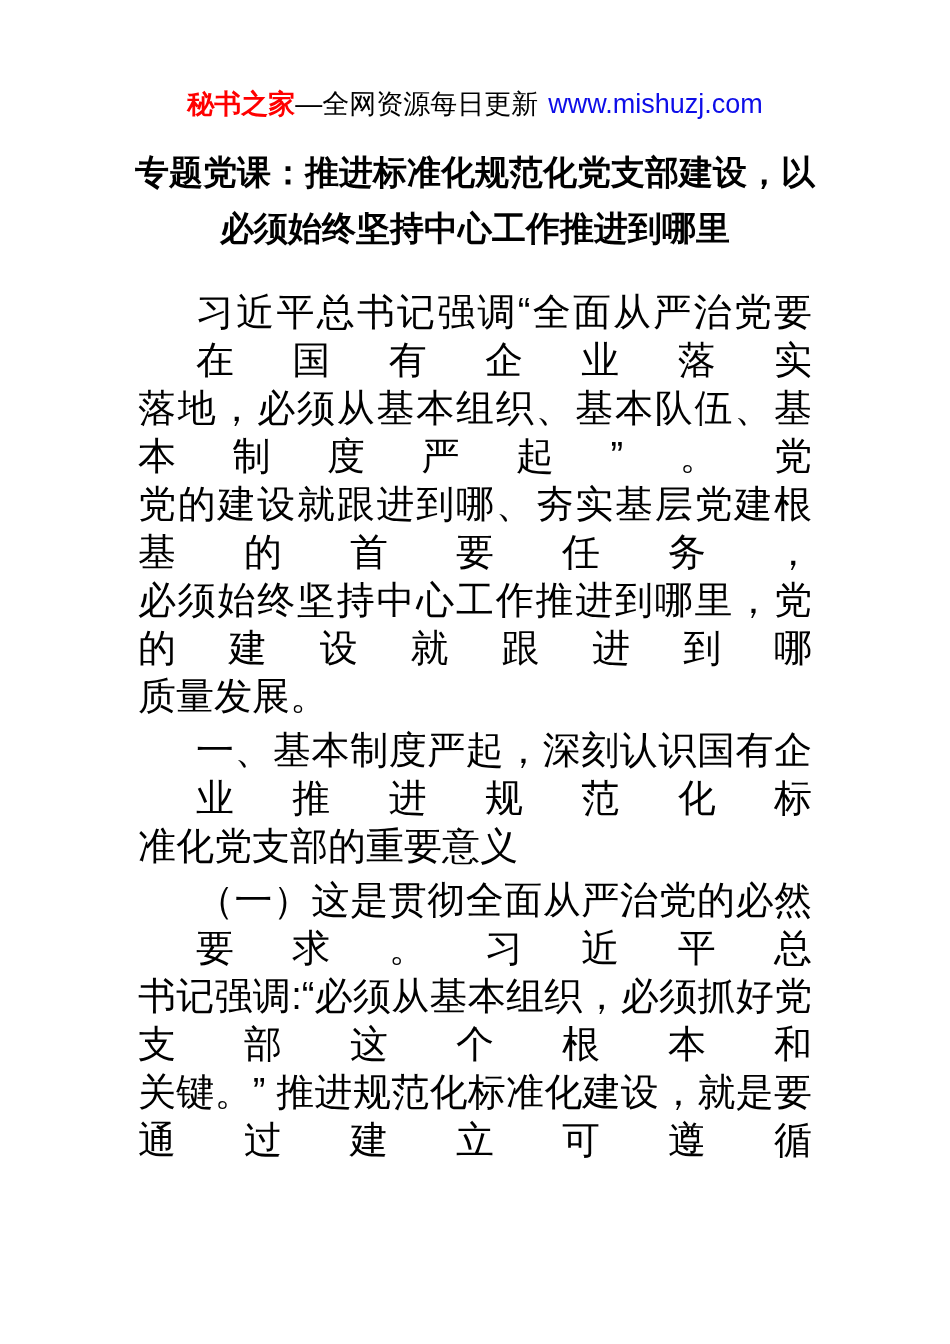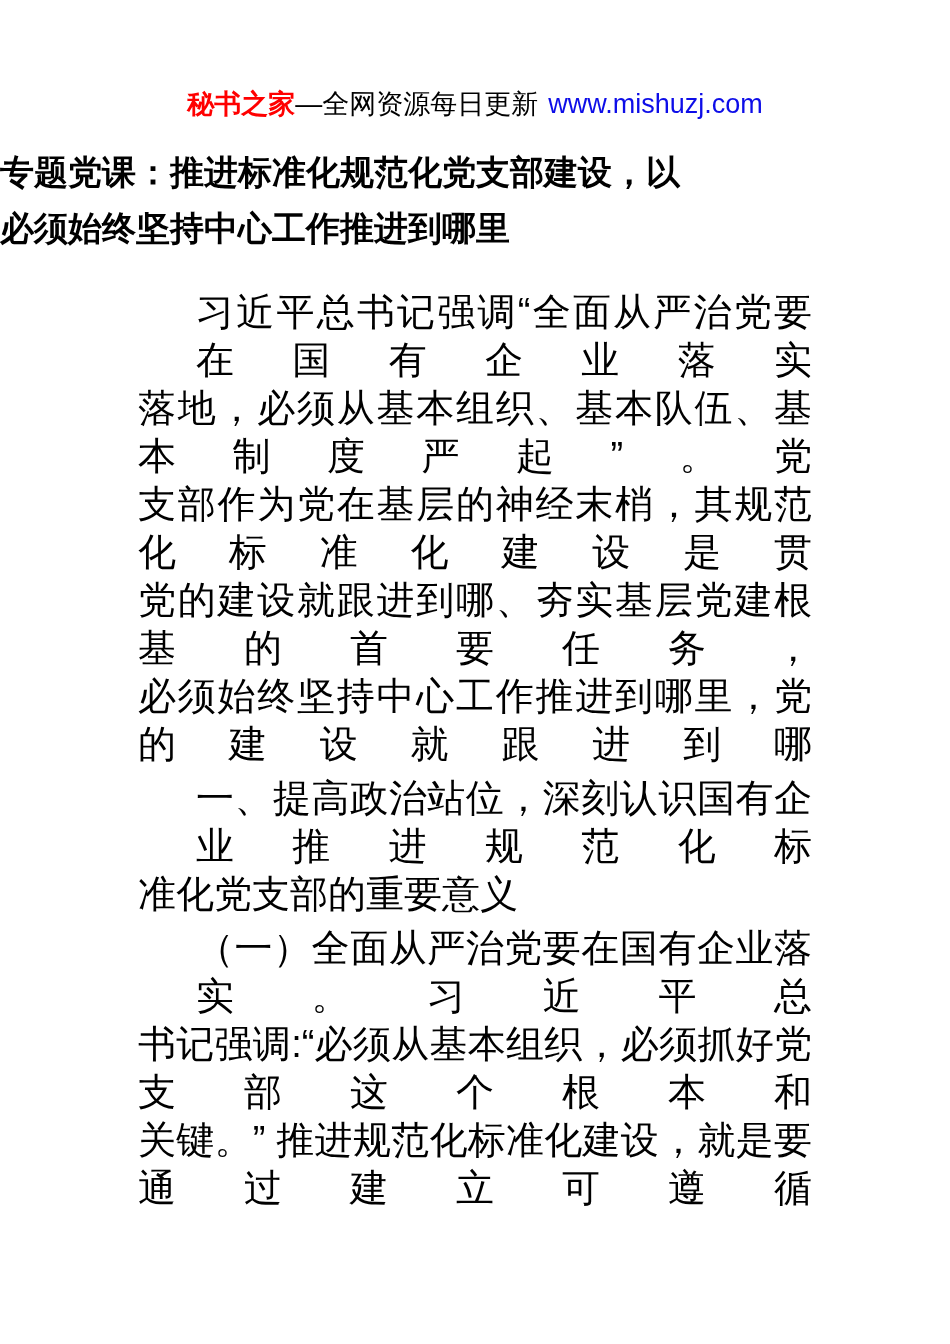--- a/index.html
+++ b/index.html
@@ -30,20 +30,21 @@
     color: #000000;
     font-weight: normal;
   }
   .doc-header .url {
     color: #0d0de8;
     font-weight: normal;
     margin-left: 10px;
   }
   .doc-title {
     margin-top: 22px;
+    text-align: center;
     font-weight: bold;
     font-size: 34px;
     line-height: 56px;
     color: #000000;
   }
   .doc-body {
     width: 674px;
     margin: 32px auto 0 auto;
   }
   .para { margin-bottom: 6px; }
@@ -69,28 +70,28 @@
 
   <h1 class="doc-title">
     <div>专题党课：推进标准化规范化党支部建设，以</div>
     <div>必须始终坚持中心工作推进到哪里</div>
   </h1>
 
   <div class="doc-body">
       <div class="para">
         <div class="line indent">习近平总书记强调“全面从严治党要在国有企业落实</div>
         <div class="line">落地，必须从基本组织、基本队伍、基本制度严起”。党</div>
-        <div class="line">支部作为党在基层的神经末梢，其规范化标准化建设是贯</div>
         <div class="line">党的建设就跟进到哪、夯实基层党建根基的首要任务，</div>
         <div class="line">必须始终坚持中心工作推进到哪里，党的建设就跟进到哪</div>
+        <div class="line short-last">质量发展。</div>
       </div>
       <div class="para">
-        <div class="line indent">一、提高政治站位，深刻认识国有企业推进规范化标</div>
+        <div class="line indent">一、基本制度严起，深刻认识国有企业推进规范化标</div>
         <div class="line short-last">准化党支部的重要意义</div>
       </div>
       <div class="para">
-        <div class="line indent">（一）全面从严治党要在国有企业落实。习近平总</div>
+        <div class="line indent">（一）这是贯彻全面从严治党的必然要求。习近平总</div>
         <div class="line">书记强调:“必须从基本组织，必须抓好党支部这个根本和</div>
         <div class="line">关键。” 推进规范化标准化建设，就是要通过建立可遵循</div>
       </div>
     </div>
 
 </div>
 
 </body></html>

